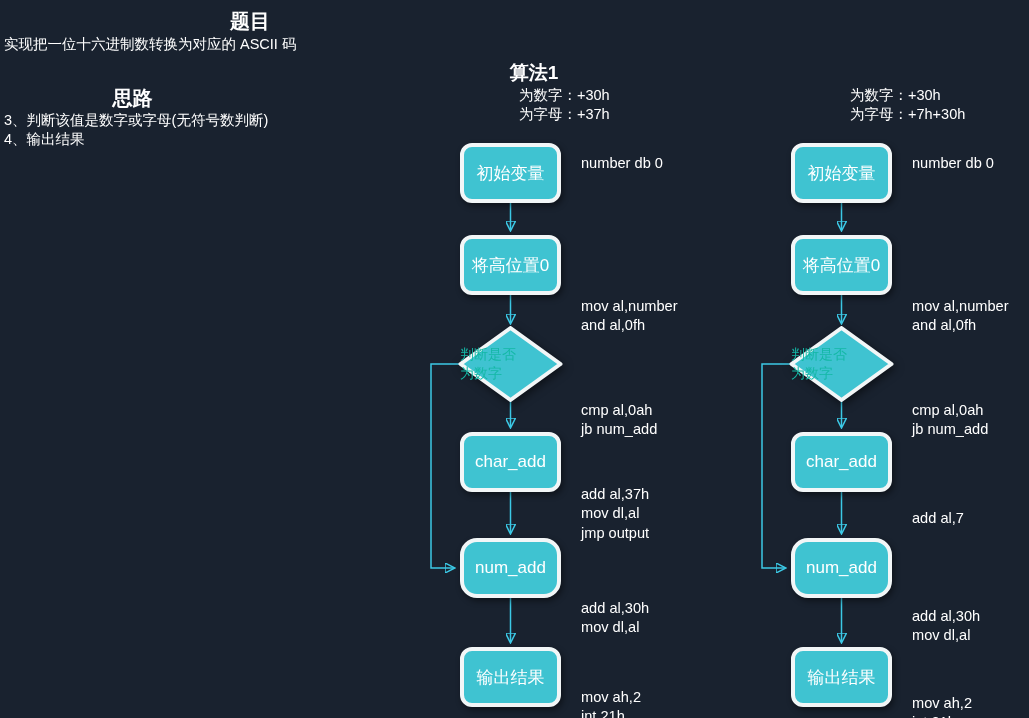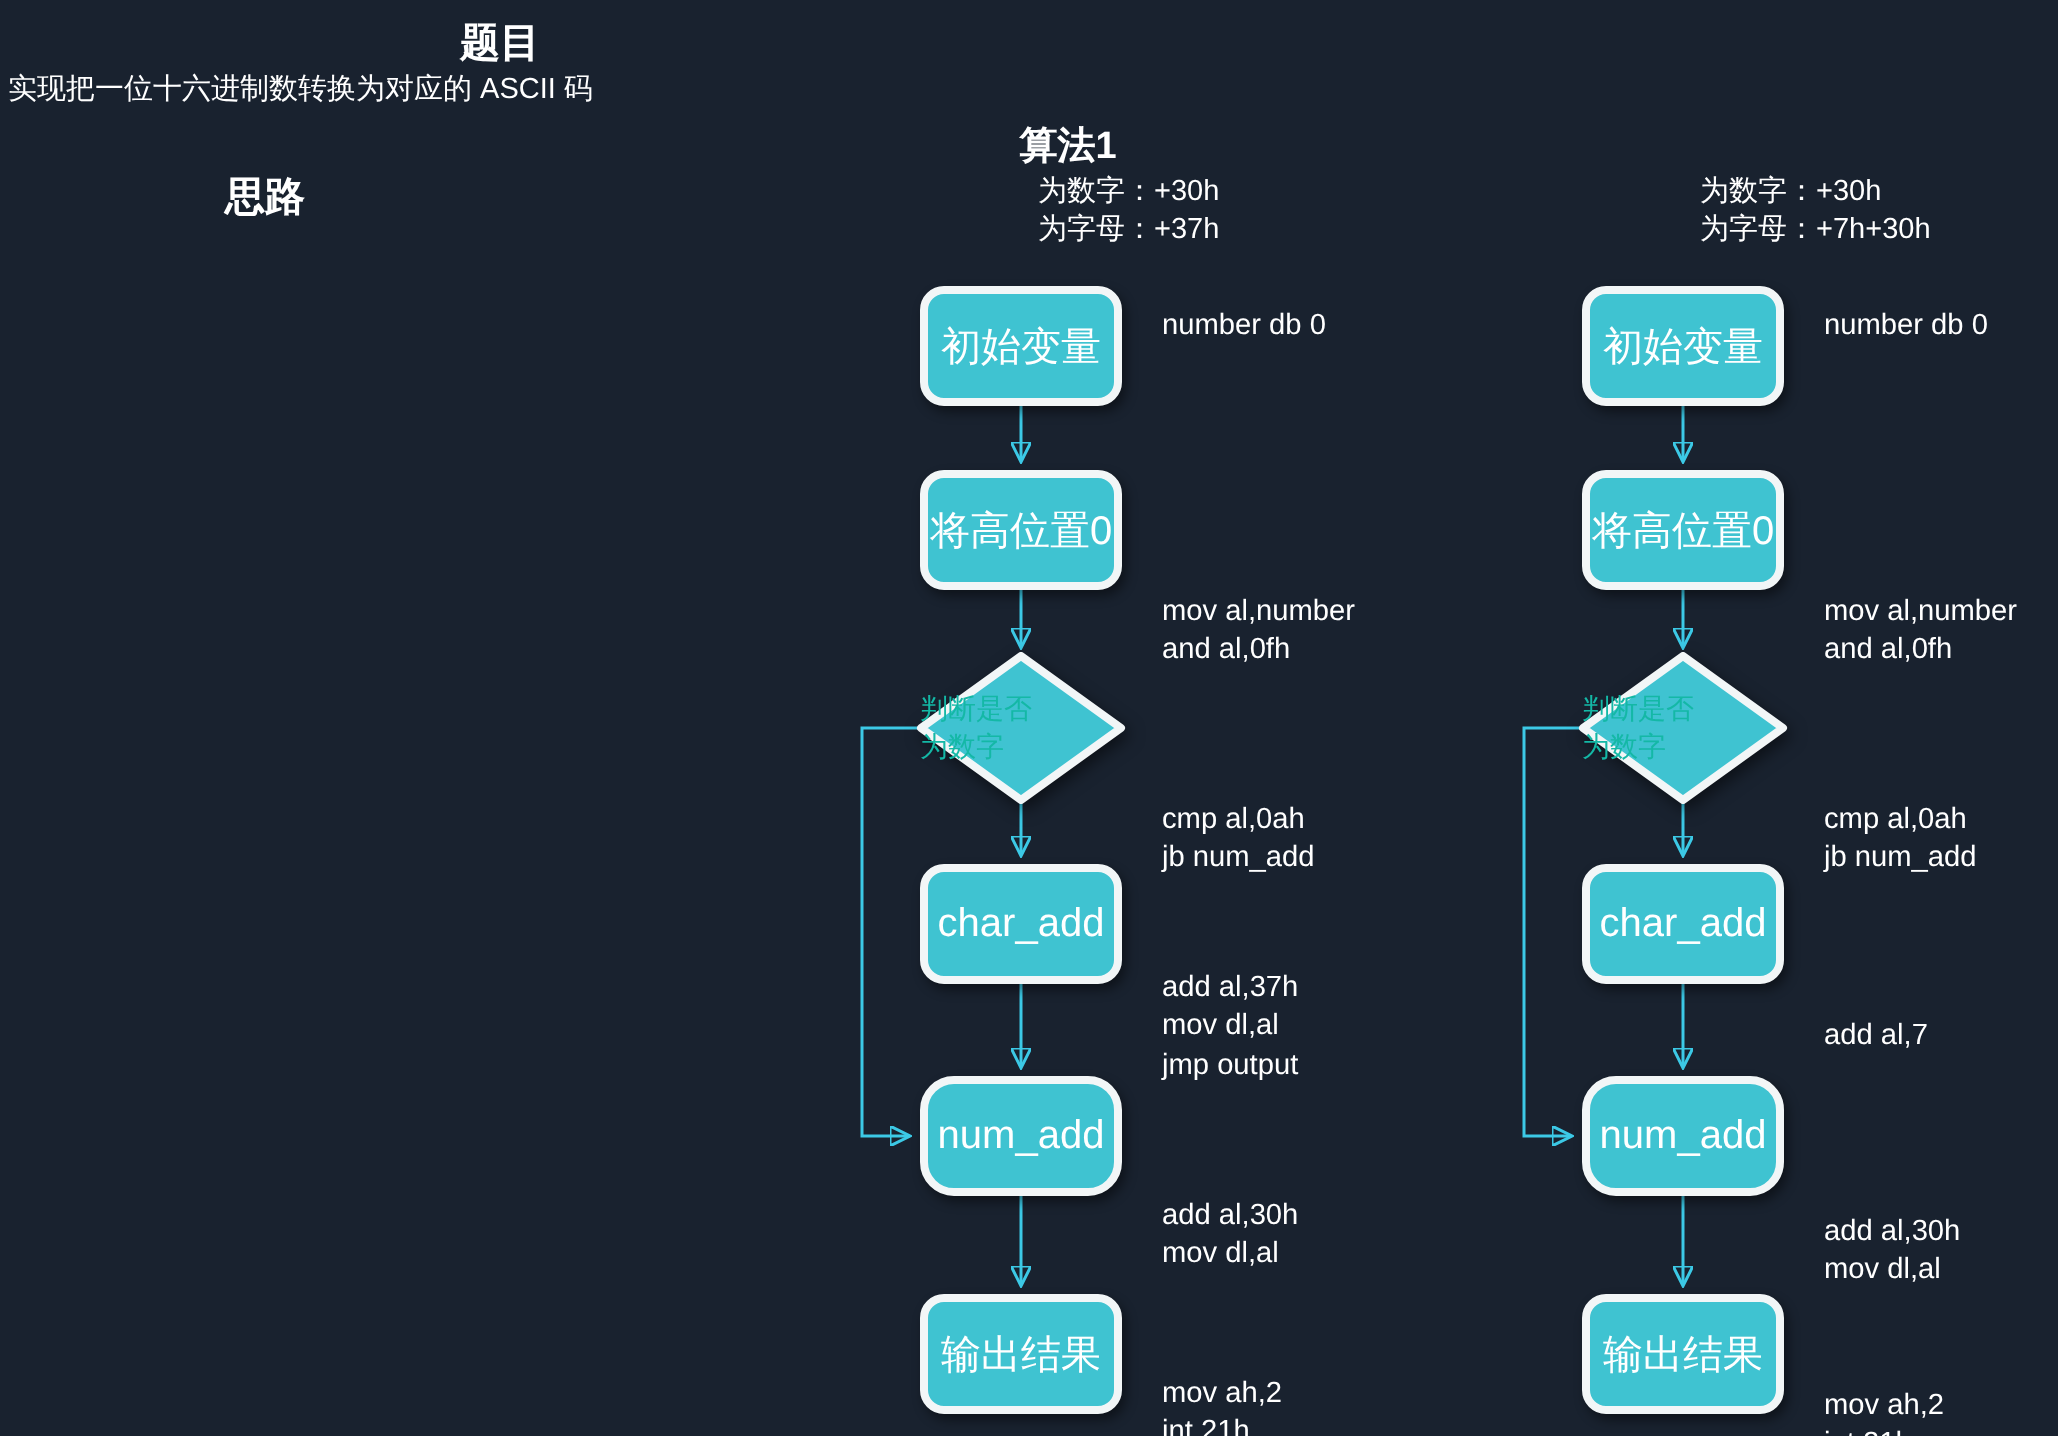--- a/index.html
+++ b/index.html
@@ -25,35 +25,37 @@
   .cnote.n0{top:31px;} .cnote.n1{top:50px;}
   .flow{position:absolute;left:0;top:0;width:290px;height:663px;pointer-events:none;}
   .flow path{stroke:var(--arrow);stroke-width:1.5;fill:none;}
   .ah{fill:var(--arrow);}
   .dshape{fill:var(--node-fill);stroke:var(--node-border);stroke-width:4;stroke-linejoin:round;
           filter:drop-shadow(2px 3px 4px rgba(0,0,0,.5));}
   .node{
     position:absolute;left:30px;width:101px;height:60px;box-sizing:border-box;
     background:var(--node-fill);border:4px solid var(--node-border);border-radius:12px;
     display:flex;align-items:center;justify-content:center;
-    font-size:20px;color:#fff;box-shadow:2px 3px 6px rgba(0,0,0,.45);white-space:nowrap;
+    font-size:17px;color:#fff;box-shadow:2px 3px 6px rgba(0,0,0,.45);white-space:nowrap;
   }
   .t0{top:88px;} .t1{top:180px;} .t3{top:377px;} .t4{top:483px;border-radius:17px;} .t5{top:592px;}
   .dlabel{position:absolute;left:30px;top:290px;width:101px;text-align:left;
           font-size:14px;line-height:19px;color:#14b8a6;pointer-events:none;}
   .code{position:absolute;left:151px;font-size:14.6px;line-height:19.3px;white-space:nowrap;}
   .c0{top:99px;} .c1{top:242px;} .c2{top:346px;} .c3{top:430px;} .c4{top:544px;} .c5{top:633px;}
 </style>
 </head>
 <body>
 
 <div class="p-h1">题目</div>
 <div class="p-sub">实现把一位十六进制数转换为对应的 ASCII 码</div>
 <div class="p-h2">思路</div>
 <div class="p-items">
+  <div>3、判断该值是数字或字母(无符号数判断)</div>
+  <div>4、输出结果</div>
 </div>
 
 <div class="chart chart-1">
   <div class="ctitle">算法1</div>
   <div class="cnote n0">为数字：+30h</div>
   <div class="cnote n1">为字母：+37h</div>
 
   <svg class="flow">
     <defs>
       <marker id="ah-a" markerUnits="userSpaceOnUse" markerWidth="11" markerHeight="10" refX="9" refY="5" orient="auto">

